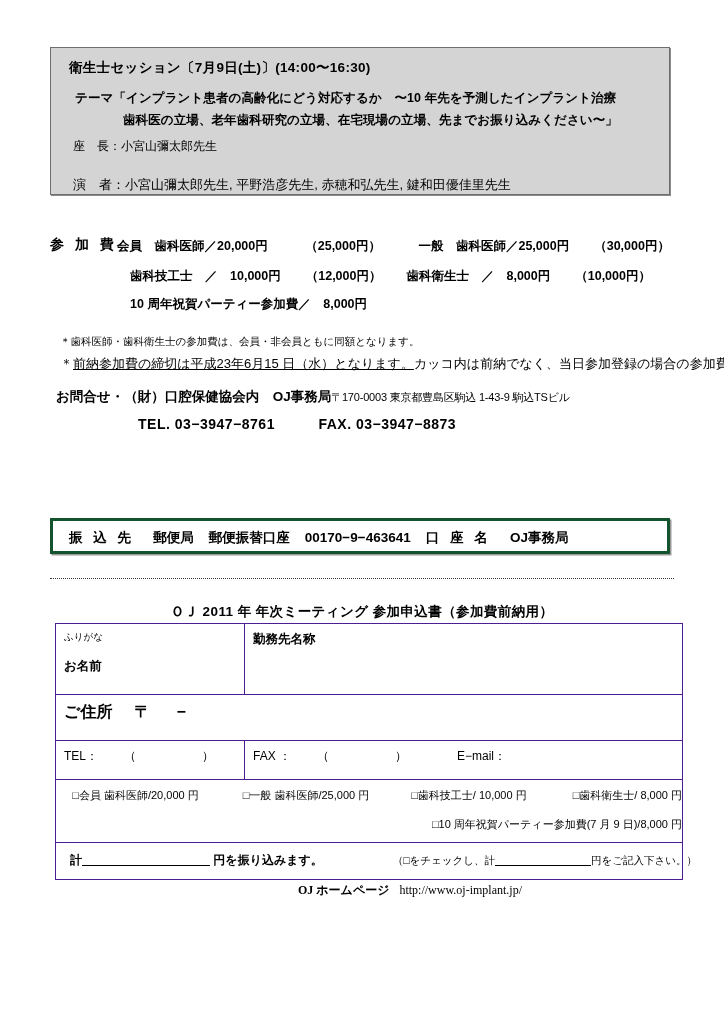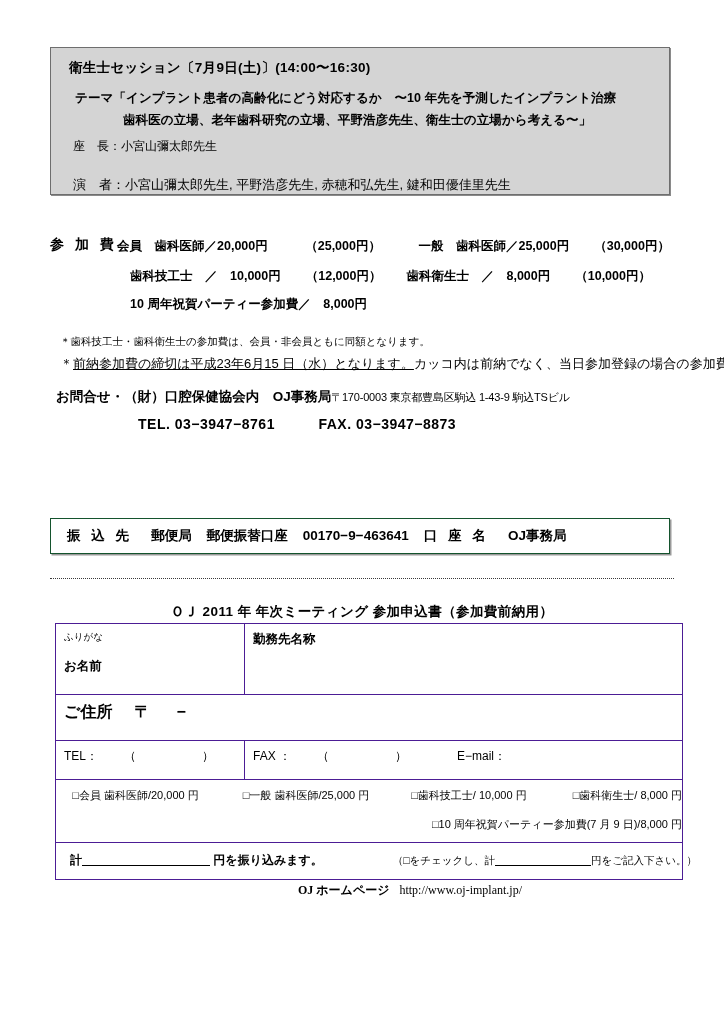--- a/index.html
+++ b/index.html
@@ -163,21 +163,21 @@
   .contact-note .l2 { display: block; padding-left: 10px; }
   .contact-note .l3 { display: block; padding-left: 10px; }
 
   
   .transfer-box {
     position: absolute;
     left: 50px;
     top: 518px;
     width: 620px;
     height: 36px;
-    border: 1px solid #14532d;
+    border: 3px solid #14532d;
     box-sizing: border-box;
     box-shadow: 1.5px 1.5px 0 #9a9a9a;
   }
   .transfer-text {
     position: absolute;
     left: 16px;
     top: 8px;
     font-size: 13.5px;
     font-weight: bold;
     white-space: nowrap;
@@ -265,31 +265,31 @@
   .footer .url { font-family: "Liberation Serif", "DejaVu Serif", serif; font-size: 12px; padding-left: 10px; }
 </style>
 </head>
 <body>
 
 <div class="page">
 
   <div class="session-box">
     <div class="session-title">衛生士セッション〔7月9日(土)〕(14:00〜16:30)</div>
     <div class="session-theme-1">テーマ「インプラント患者の高齢化にどう対応するか　〜10 年先を予測したインプラント治療</div>
-    <div class="session-theme-2">歯科医の立場、老年歯科研究の立場、平野浩彦先生、衛生士の立場から考える〜」</div>
+    <div class="session-theme-2">歯科医の立場、老年歯科研究の立場、在宅現場の立場、先までお振り込みください〜」</div>
     <div class="session-chair">座　長：小宮山彌太郎先生</div>
     <div class="session-speakers">演　者：小宮山彌太郎先生, 平野浩彦先生, 赤穂和弘先生, 鍵和田優佳里先生</div>
   </div>
 
   <div class="fee-label">参 加 費</div>
   <div class="fee-line-1">会員　歯科医師／20,000円　　　（25,000円）　　　一般　歯科医師／25,000円　　（30,000円）</div>
   <div class="fee-line-2">歯科技工士　／　10,000円　　（12,000円）　　歯科衛生士　／　8,000円　　（10,000円）</div>
   <div class="fee-line-3">10 周年祝賀パーティー参加費／　8,000円</div>
 
-  <div class="fee-note-1">＊歯科技工士・歯科衛生士の参加費は、会員・非会員ともに同額となります。</div>
+  <div class="fee-note-1">＊歯科医師・歯科衛生士の参加費は、会員・非会員ともに同額となります。</div>
   <div class="fee-note-2">
     <span>＊</span><span class="u">前納参加費の締切は平成23年6月15 日（水）となります。</span><span>カッコ内は前納でなく、当日参加登録の場合の参加費です。</span>
   </div>
 
   <div class="contact-head">
     <span>お問合せ・（財）口腔保健協会内　OJ事務局</span><span class="contact-addr">〒170-0003 東京都豊島区駒込 1-43-9 駒込TSビル</span>
   </div>
   <div class="contact-tel">TEL. 03−3947−8761　　　FAX. 03−3947−8873</div>
 
 

